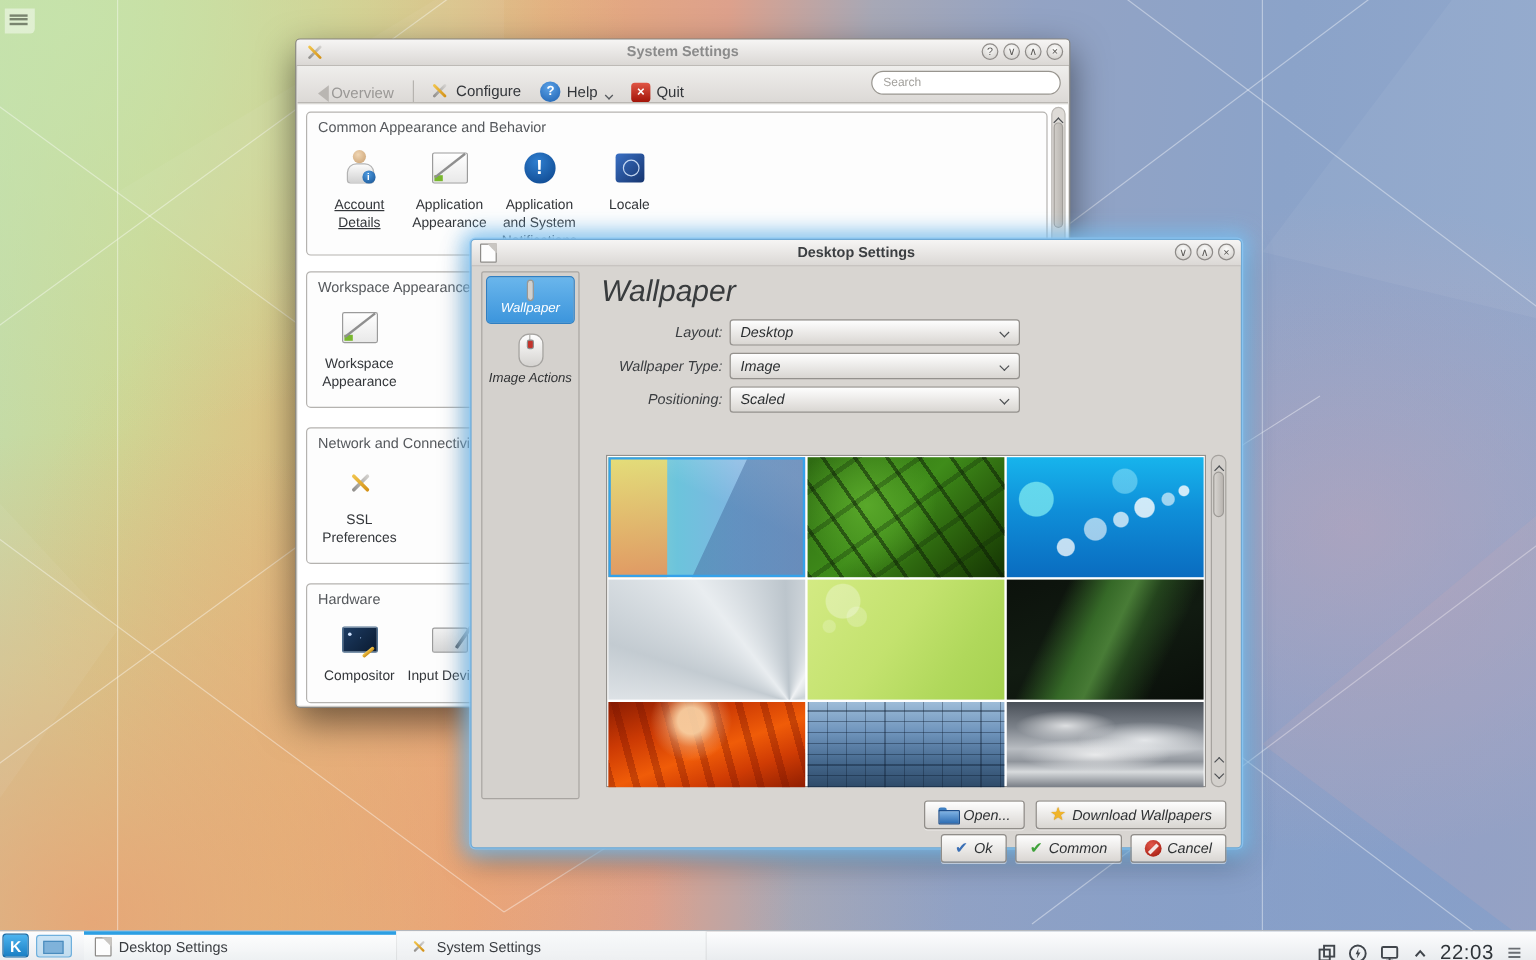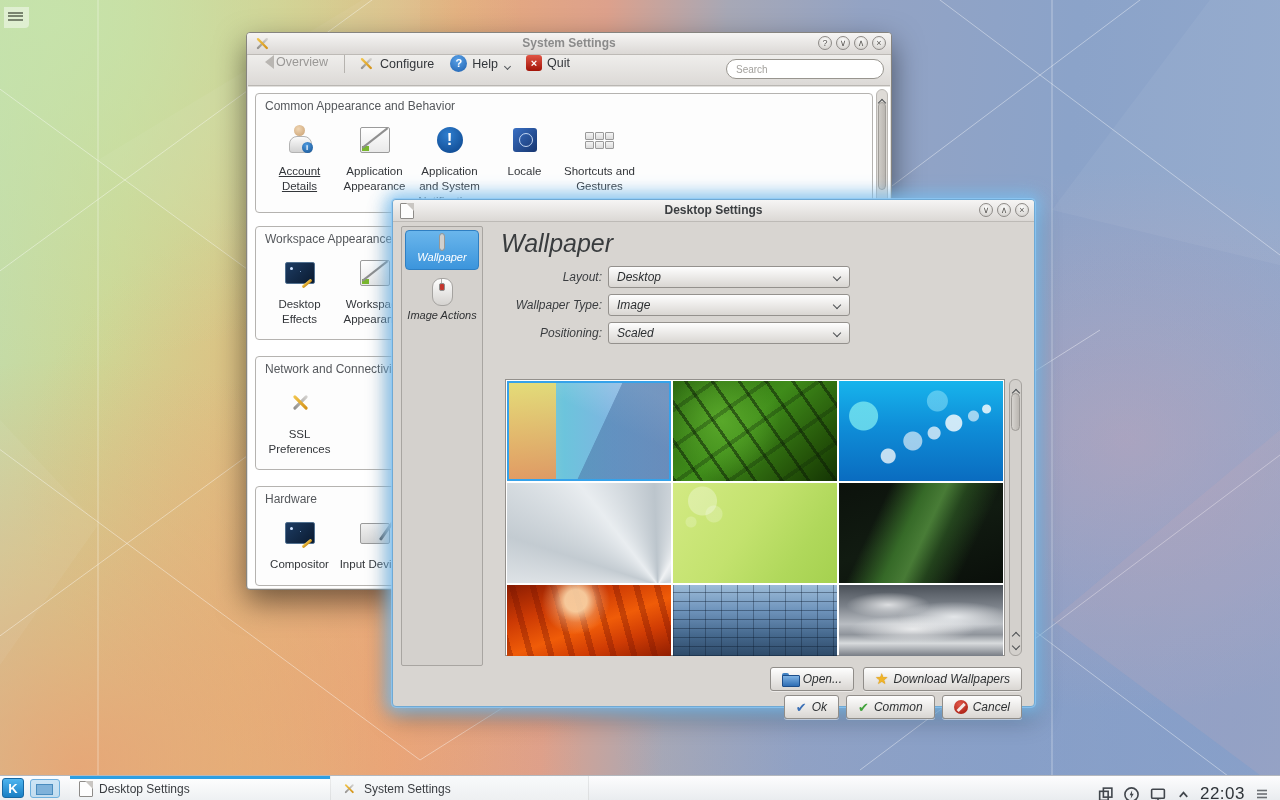--- a/index.html
+++ b/index.html
@@ -28,21 +28,21 @@
   .btn{display:inline-flex;align-items:center;justify-content:center;gap:5px;
     border:1px solid #908d89;border-radius:3px;font-size:12px;color:#2e3133;
     background:linear-gradient(#fefefe,#d9d6d2);box-shadow:0 1px 0 rgba(255,255,255,.5);}
 
   
   .win-ss{left:246px;top:32px;width:644px;height:556px;background:#e2e0dd;
     border:1px solid #86847f;box-shadow:0 12px 30px rgba(0,0,0,.5);}
   .win-ss .title{color:#8b8b8b;}
   .ss-toolbar{position:absolute;left:1px;right:1px;top:22px;height:31px;
     background:linear-gradient(#efeeec,#dcd9d6);border-bottom:1px solid #bab7b3;
-    display:flex;align-items:flex-start;padding-left:10px;box-sizing:border-box;}
+    display:flex;align-items:flex-end;padding-left:10px;box-sizing:border-box;}
   .tb-item{display:flex;align-items:center;gap:5px;font-size:12.5px;color:#33363a;margin-right:16px;}
   .tb-item.disabled{color:#9a9896;}
   .tb-sep{width:1px;height:18px;background:#b6b3af;margin:0 12px 0 0;}
   .search{position:absolute;right:6px;top:4px;width:158px;height:20px;border:1px solid #98958f;
     border-radius:10px;background:#fff;font-size:10px;color:#333;padding:0 9px;box-sizing:border-box;outline:none;}
   .search::placeholder{color:#a3a19d;}
   .ss-content{position:absolute;left:1px;right:1px;top:54px;bottom:1px;background:#fff;overflow:hidden;}
   .catbox{position:absolute;left:7px;width:618px;border:1px solid #b5b3b0;border-radius:4px;background:#fdfdfd;box-sizing:border-box;}
   .cat-title{position:absolute;left:9px;top:5px;font-size:12px;color:#55585c;}
   .cat-items{position:absolute;left:6px;top:25px;display:flex;}
@@ -313,45 +313,26 @@
                 <span class="ico-notif">!</span>
               </div>
             <span>Application and System Notifications</span>
           </div>
           <div class="cat-item">
             <div class="cat-icon">
                 <span class="ico-locale"></span>
               </div>
             <span>Locale</span>
           </div>
-          <div class="cat-item">
-            <div class="cat-icon">
-                <span class="keys">
-                  <span></span>
-                  <span></span>
-                  <span></span>
-                  <span></span>
-                  <span></span>
-                  <span></span>
-                </span>
-              </div>
-            <span>Shortcuts and Gestures</span>
-          </div>
         </div>
       </div>
 
       <div class="catbox" style="top:139px;height:114px;">
         <div class="cat-title">Workspace Appearance and Behavior</div>
         <div class="cat-items">
-          <div class="cat-item">
-            <div class="cat-icon">
-                <span class="ico-fx"></span>
-              </div>
-            <span>Desktop Effects</span>
-          </div>
           <div class="cat-item">
             <div class="cat-icon">
                 <span class="ico-appear"></span>
               </div>
             <span>Workspace Appearance</span>
           </div>
         </div>
       </div>
 
       <div class="catbox" style="top:269px;height:114px;">

